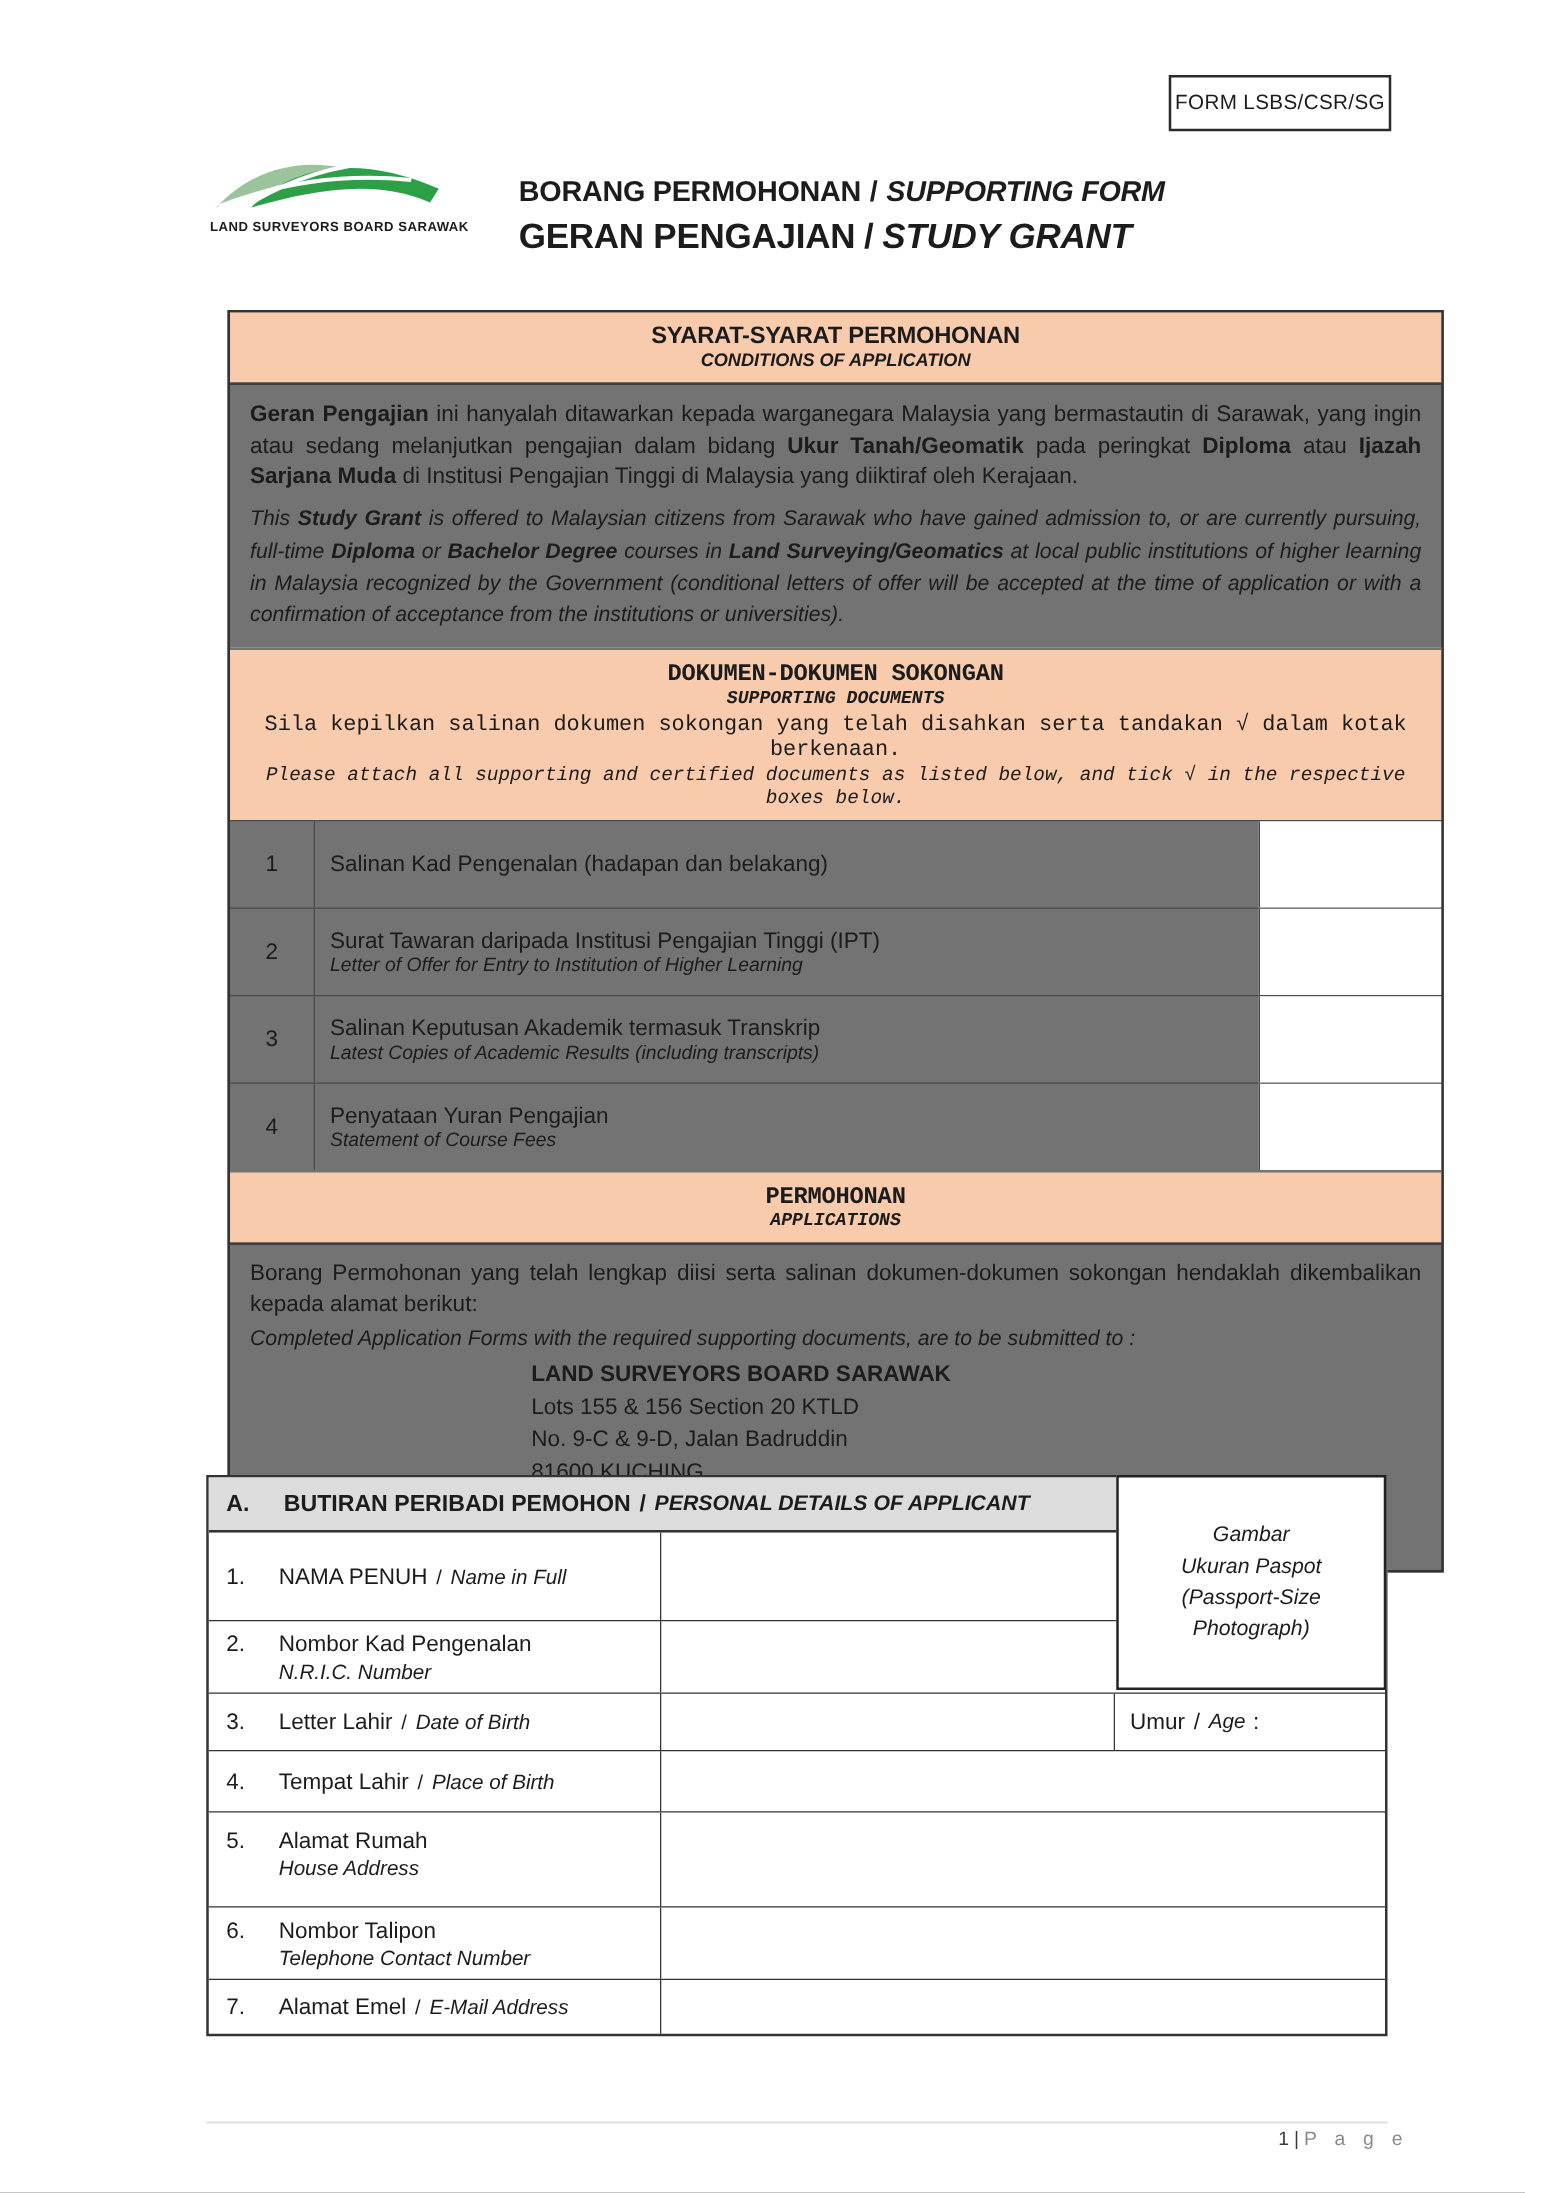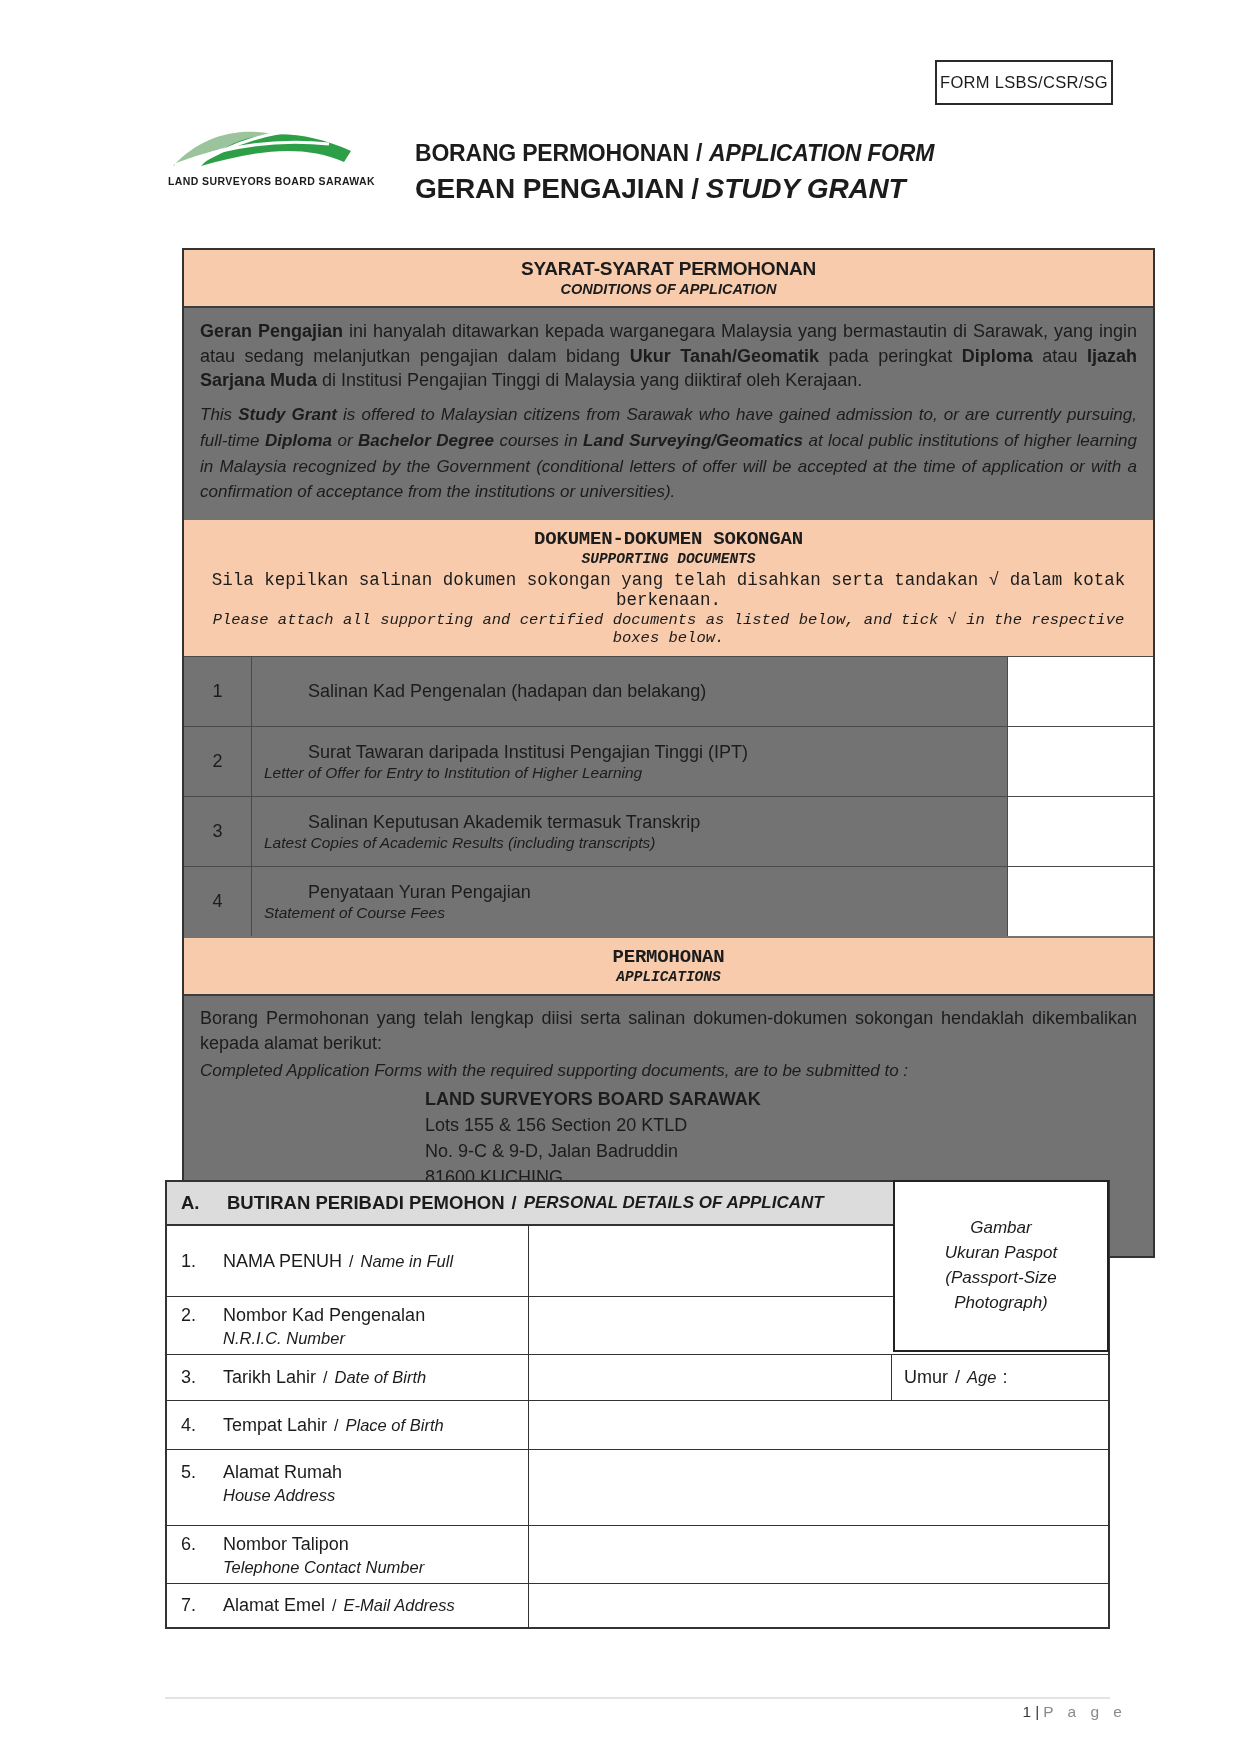--- a/index.html
+++ b/index.html
@@ -37,21 +37,21 @@
   .h-en { font-size: 14.5px; font-weight: bold; font-style: italic; margin-top: 1px; }
   .inst-my { font-size: 17.5px; margin-top: 3px; }
   .inst-en { font-size: 15.5px; font-style: italic; margin-top: 1px; }
   .body1 { border-top: 2px solid #3d3d3d; padding: 11px 16px 13px; }
   .para-my { font-size: 18px; line-height: 1.37; text-align: justify; }
   .para-en { font-size: 17px; line-height: 1.52; font-style: italic; text-align: justify; margin-top: 9px; }
   .docrow { display: grid; grid-template-columns: 68px 755px 1fr; border-top: 1.5px solid #4a4a4a; min-height: 70px; }
   .docrow:first-of-type { border-top: 2px solid #3d3d3d; }
   .docnum { display: flex; align-items: center; justify-content: center; font-size: 18px; border-right: 1.5px solid #4a4a4a; }
   .doctxt { padding: 5px 12px; display: flex; flex-direction: column; justify-content: center; }
-  .dmy { font-size: 18px; margin-left: 44px; }
+  .dmy { font-size: 18px; }
   .den { font-size: 15.5px; font-style: italic; margin-top: 1px; }
   .tickcell { border-left: 1.5px solid #4a4a4a; background: #fff; }
   .body2 { border-top: 2px solid #3d3d3d; padding: 10px 16px 14px; }
   .addr { margin-left: 225px; margin-top: 4px; font-size: 18px; line-height: 1.43; }
   .addr-name { font-weight: bold; }
   .u { text-decoration: underline; }
   
   .tableA { position: absolute; left: 165px; top: 1180px; width: 945px; border: 2.5px solid #333; background: #fff; }
   .aheader { background: #DCDCDC; height: 44px; display: flex; align-items: center; padding-left: 14px; border-bottom: 2px solid #333; font-size: 18.5px; font-weight: bold; white-space: nowrap; }
   .aheader-label { width: 46px; }
@@ -99,21 +99,21 @@
         <path d="M30 42 C 66 5, 122 1, 180 27 L 173 38 C 128 18, 76 29, 30 42 Z" fill="#2DA047"></path>
         <path d="M4 41 C 48 24, 100 14, 158 20" stroke="#ffffff" stroke-width="3.2" fill="none"></path>
         <path d="M24 42 C 62 18, 100 8, 132 6" stroke="#ffffff" stroke-width="3.2" fill="none"></path>
       </svg>
     </span>
     <div class="logo-caption">LAND SURVEYORS BOARD SARAWAK</div>
   </div>
 
   <div class="titles">
     <div class="t1">
-      <span>BORANG PERMOHONAN</span><span class="sep">/</span><span class="it">APPLICATION FORM</span>
+      <span>BORANG PERMOHONAN</span><span class="sep">/</span><span class="it">SUPPORTING FORM</span>
     </div>
     <div class="t2">
       <span>GERAN PENGAJIAN</span><span class="sep">/</span><span class="it">STUDY GRANT</span>
     </div>
   </div>
 
   <div class="table1">
 
     <div class="band">
       <div class="h-my">SYARAT-SYARAT PERMOHONAN</div>
@@ -209,21 +209,21 @@
           <span class="alab-my" style="display:block;">Nombor Kad Pengenalan</span>
           <span class="alab-en asub" style="display:block;">N.R.I.C. Number</span>
         </span>
       </div>
       <div class="avalue"></div>
     </div>
 
     <div class="arow r3">
       <div class="alabel">
         <span class="anum">3.</span>
-        <span><span class="alab-my">Tarikh Lahir</span><span class="sep">/</span><span class="alab-en">Date of Birth</span></span>
+        <span><span class="alab-my">Letter Lahir</span><span class="sep">/</span><span class="alab-en">Date of Birth</span></span>
       </div>
       <div class="avalue avalue-fixed"></div>
       <div class="aumur">
         <span>Umur</span>
           <span class="sep">/</span>
           <span class="alab-en">Age</span>
           <span style="margin-left:6px;">:</span>
       </div>
     </div>
 

